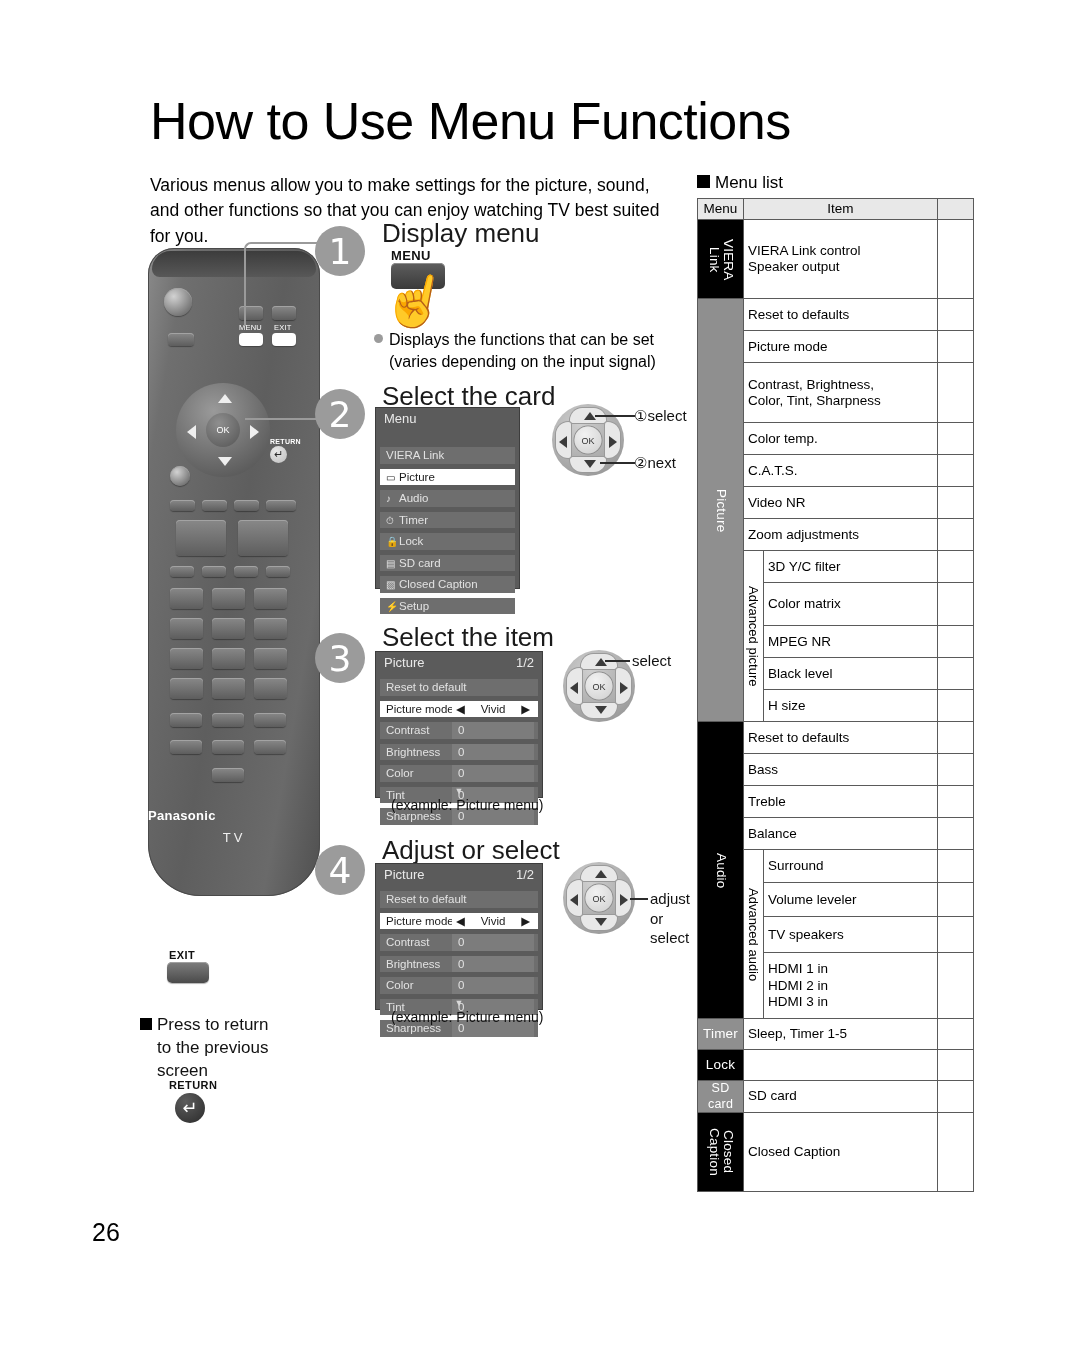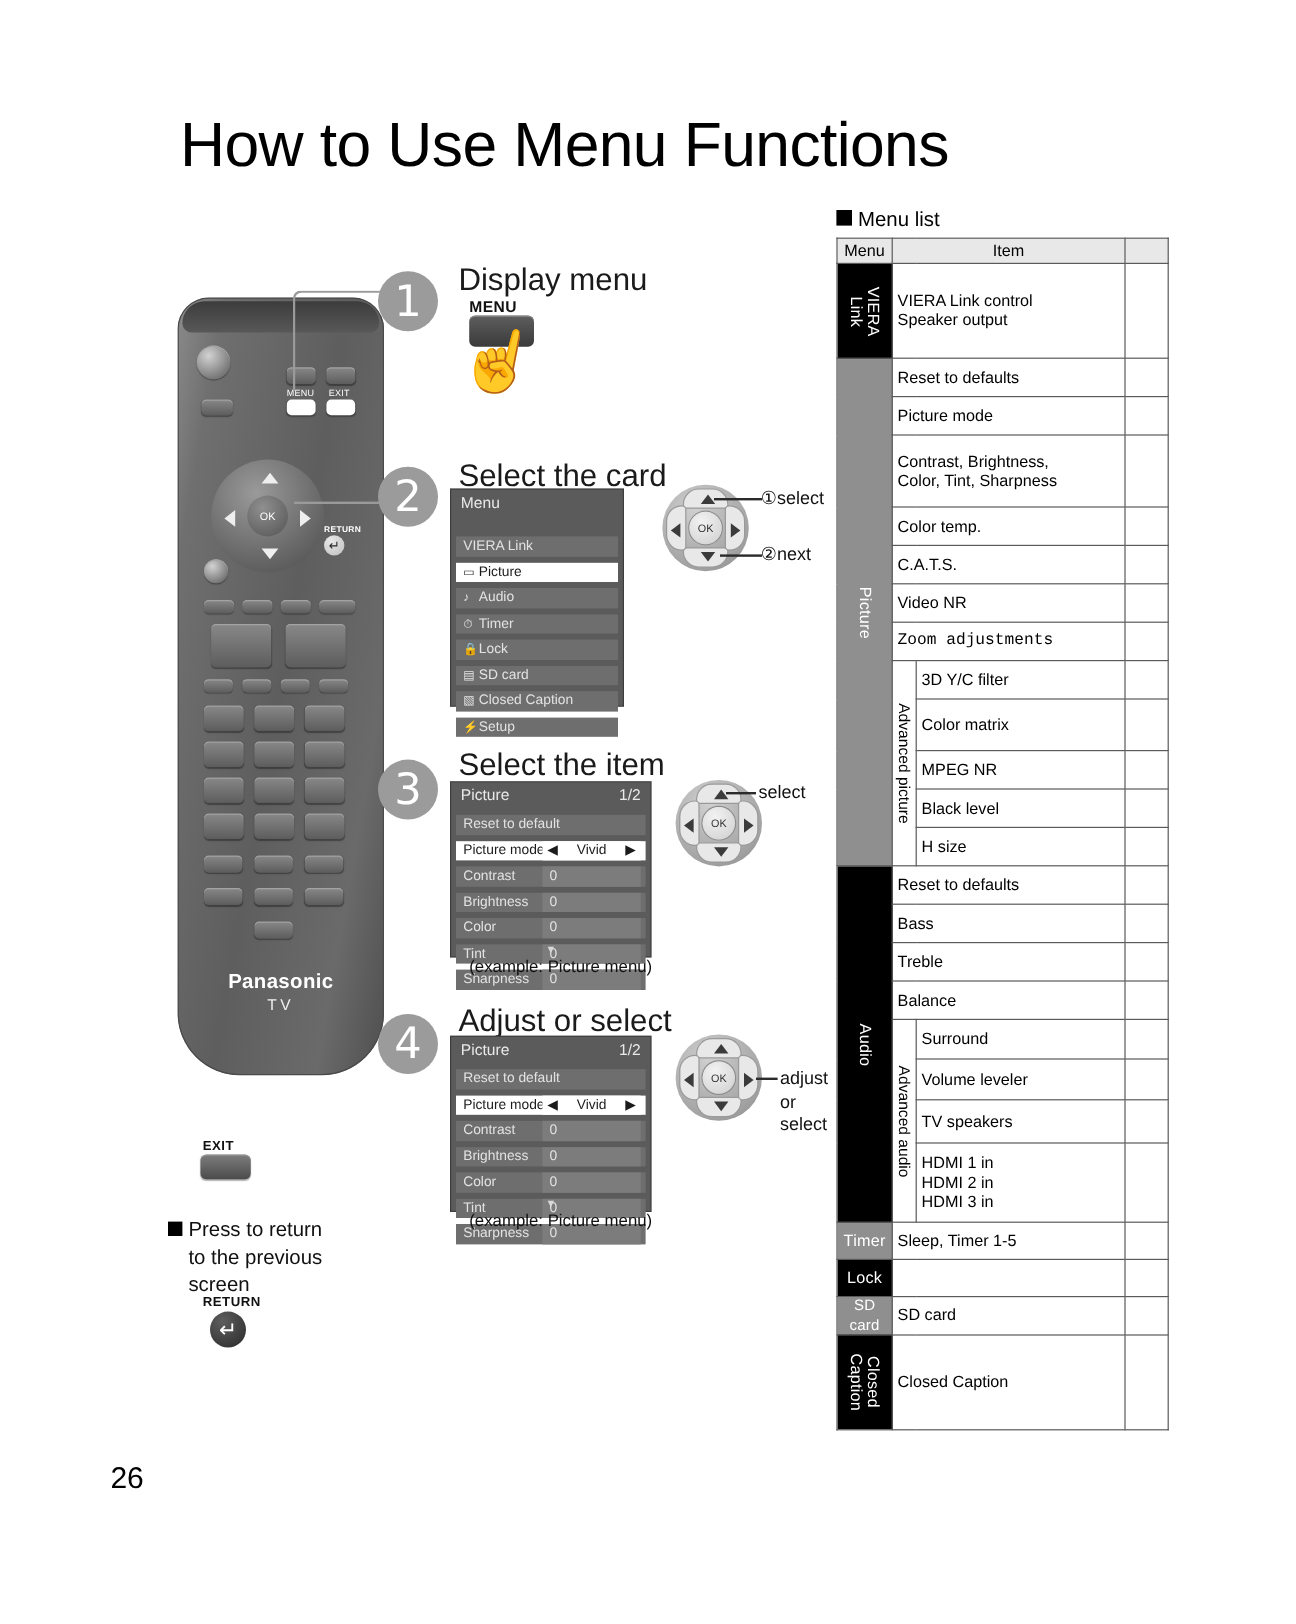--- a/index.html
+++ b/index.html
@@ -64,22 +64,22 @@
 
   .return-remote { position:absolute; left:122px; top:190px; }
   .return-remote .lbl { color:#fff; font-size:7px; font-weight:bold; letter-spacing:.3px; }
   .return-remote .circ {
     width:17px; height:17px; border-radius:50%; margin-top:1px;
     background:radial-gradient(circle at 35% 30%,#e9e9e9,#bdbdbd);
     display:flex; align-items:center; justify-content:center;
     font-size:11px; color:#2a2a2a;
   }
   .panasonic {
-    position:absolute; left:0; right:0; top:560px; text-align:center;
-    color:#fff; font-size:17px; font-weight:bold; letter-spacing:.3px;
+    position:absolute; left:0; right:0; top:560px; text-align:left;
+    color:#fff; font-size:13px; font-weight:bold; letter-spacing:.3px;
   }
   .tvword {
     position:absolute; left:0; right:0; top:582px; text-align:center;
     color:#efefef; font-size:13px; letter-spacing:3px;
   }
 
   
   .leader { position:absolute; background:transparent; border:2px solid #9a9a9a; }
 
   
@@ -206,20 +206,21 @@
   
   #page-number { position:absolute; left:92px; top:1218px; font-size:25px; }
 </style>
 </head>
 <body>
 
 <div class="page">
 
   <div id="page-title">How to Use Menu Functions</div>
 
+  <div id="intro">Various menus allow you to make settings for the picture, sound, and other functions so that you can enjoy watching TV best suited for you.</div>
 
   <div id="remote-wrap">
     <div class="remote-body"></div>
     <div class="remote-top-strip"></div>
 
     <div class="rbtn round" style="left:16px;top:40px;width:28px;height:28px;"></div>
 
     <div class="rbtn" style="left:91px;top:58px;width:24px;height:14px;"></div>
     <div class="rbtn" style="left:124px;top:58px;width:24px;height:14px;"></div>
     <div class="rlabel" style="left:91px;top:75px;">MENU</div>
@@ -283,20 +284,24 @@
 
   <div class="leader" style="left:244px;top:242px;width:100px;height:82px;border-width:2px 0 0 2px;border-radius:7px 0 0 0;border-color:#9a9a9a;"></div>
 
   <div class="leader" style="left:245px;top:418px;width:75px;height:0;border-width:2px 0 0 0;border-color:#9a9a9a;"></div>
 
   <div class="step-circle" style="left:315px;top:226px;">1</div>
   <div class="step-title" style="left:382px;top:218px;">Display menu</div>
   <div class="key-label" style="left:391px;top:248px;">MENU</div>
   <div class="menu-key" style="left:391px;top:263px;"></div>
   <div class="hand" style="left:383px;top:270px;">☝</div>
+  <div class="bullet-line" style="left:374px;top:329px;width:320px;">
+    <span class="dot"></span><span>Displays the functions that can be set</span><br>
+    <span style="margin-left:15px;">(varies depending on the input signal)</span>
+  </div>
 
   <div class="step-circle" style="left:315px;top:389px;">2</div>
   <div class="step-title" style="left:382px;top:381px;">Select the card</div>
 
   <div class="osd" style="left:376px;top:408px;width:143px;height:180px;">
     <div class="osd-head">Menu</div>
     <div style="height:12px;"></div>
     <div class="osd-row">
       <span>VIERA Link</span>
     </div>
@@ -487,21 +492,21 @@
       </tr>
       <tr>
         <td colspan="2" style="height:27px;">C.A.T.S.</td>
         <td class="ref"></td>
       </tr>
       <tr>
         <td colspan="2" style="height:27px;">Video NR</td>
         <td class="ref"></td>
       </tr>
       <tr>
-        <td colspan="2" style="height:27px;font-family:Liberation Mono, monospace;">Zoom adjustments</td>
+        <td colspan="2" style="height:27px;">Zoom adjustments</td>
         <td class="ref"></td>
       </tr>
       <tr>
         <td class="sub" rowspan="5">Advanced picture</td>
         <td style="height:27px;">3D Y/C filter</td>
         <td class="ref"></td>
       </tr>
       <tr>
         <td style="height:38px;">Color matrix</td>
         <td class="ref"></td>

